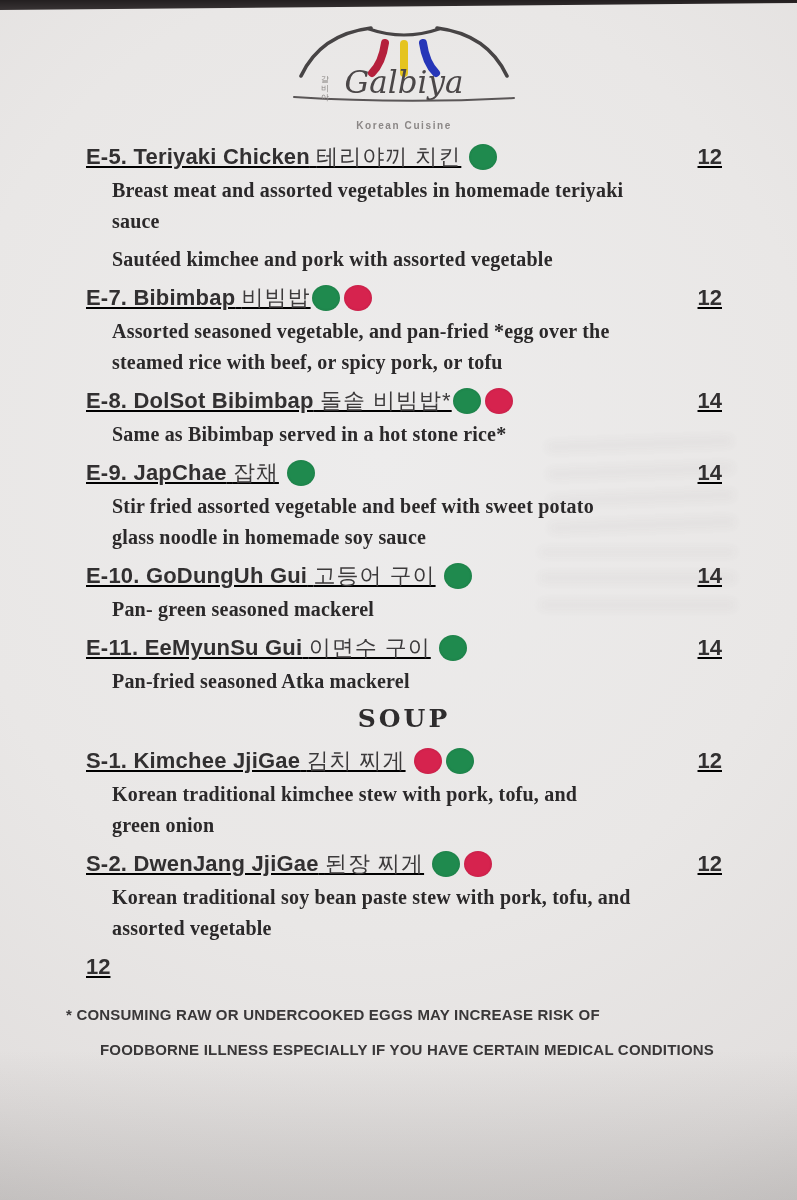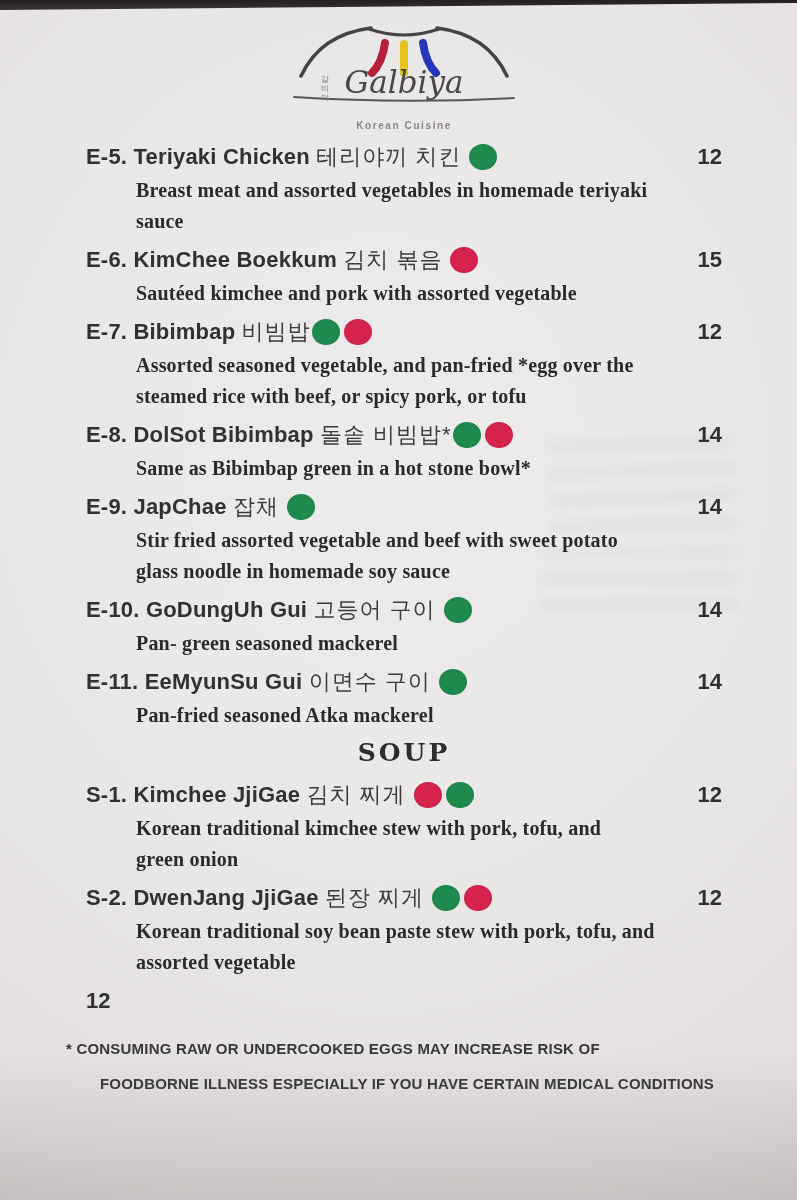--- a/index.html
+++ b/index.html
@@ -53,35 +53,35 @@
   .logo-underline { display:block; margin:-3px auto 0; width:228px; height:9px; }
   .logo-tagline {
     display:block; font-size:10px; letter-spacing:1.6px;
     color:#8b8786; font-weight:bold; margin-top:16px;
   }
 
   
   .item { margin-bottom:6px; }
   .title-row {
     display:flex; justify-content:space-between; align-items:flex-start;
-    line-height:32px; white-space:nowrap;
+    line-height:32px; white-space:nowrap;text-decoration:underline;
   }
   .title-left { font-size:22px; font-weight:bold; color:#323031; letter-spacing:0.2px; }
   .name-kr { font-weight:400; font-size:22px; color:#3c3a3b; letter-spacing:1px; }
   .price { font-size:22px; font-weight:bold; color:#323031; }
   .dots { white-space:nowrap; }
   .dot {
     display:inline-block; width:28px; height:26px; border-radius:50%;
     vertical-align:-6px; box-shadow:inset 0 0 3px rgba(0,0,0,0.12);
   }
   .dot-green { background:#1f8a4e; }
   .dot-red   { background:#d6234e; }
   .dot + .dot { margin-left:4px; }
   .desc {
-    margin:2px 0 7px 50px;
+    margin:2px 0 7px 26px;
     font-family:"Liberation Serif","DejaVu Serif",serif; font-weight:bold;
     font-size:20px; line-height:31px; color:#2b292a; letter-spacing:0.2px;
   }
   .section-heading {
     text-align:center; font-family:"DejaVu Serif",serif; font-weight:bold;
     font-size:25px; letter-spacing:3px; color:#2e2c2d; margin:4px 0 12px;
   }
 
   
   .footer {
@@ -126,27 +126,20 @@
       <span class="title-left">
         <span class="name-en">E-5. Teriyaki Chicken</span>
         <span class="name-kr"> 테리야끼 치킨</span><span class="dots" style="margin-left: 8px;"><span class="dot dot-green"></span></span>
       </span>
       <span class="price">12</span>
     </div>
     <div class="desc">Breast meat and assorted vegetables in homemade teriyaki<br>sauce</div>
   </div>
 
   <div class="item">
-    <div class="title-row">
-      <span class="title-left">
-        <span class="name-en">E-6. KimChee Boekkum</span>
-        <span class="name-kr"> 김치 볶음</span><span class="dots" style="margin-left: 8px;"><span class="dot dot-red"></span></span>
-      </span>
-      <span class="price">15</span>
-    </div>
     <div class="desc">Sautéed kimchee and pork with assorted vegetable</div>
   </div>
 
   <div class="item">
     <div class="title-row">
       <span class="title-left">
         <span class="name-en">E-7. Bibimbap</span>
         <span class="name-kr"> 비빔밥</span><span class="dots" style="margin-left: 1px;"><span class="dot dot-green"></span><span class="dot dot-red"></span></span>
       </span>
       <span class="price">12</span>
@@ -155,21 +148,21 @@
   </div>
 
   <div class="item">
     <div class="title-row">
       <span class="title-left">
         <span class="name-en">E-8. DolSot Bibimbap</span>
         <span class="name-kr"> 돌솥 비빔밥*</span><span class="dots" style="margin-left: 1px;"><span class="dot dot-green"></span><span class="dot dot-red"></span></span>
       </span>
       <span class="price">14</span>
     </div>
-    <div class="desc">Same as Bibimbap green in a hot stone bowl*</div>
+    <div class="desc">Same as Bibimbap served in a hot stone rice*</div>
   </div>
 
   <div class="item">
     <div class="title-row">
       <span class="title-left">
         <span class="name-en">E-9. JapChae</span>
         <span class="name-kr"> 잡채</span><span class="dots" style="margin-left: 8px;"><span class="dot dot-green"></span></span>
       </span>
       <span class="price">14</span>
     </div>

